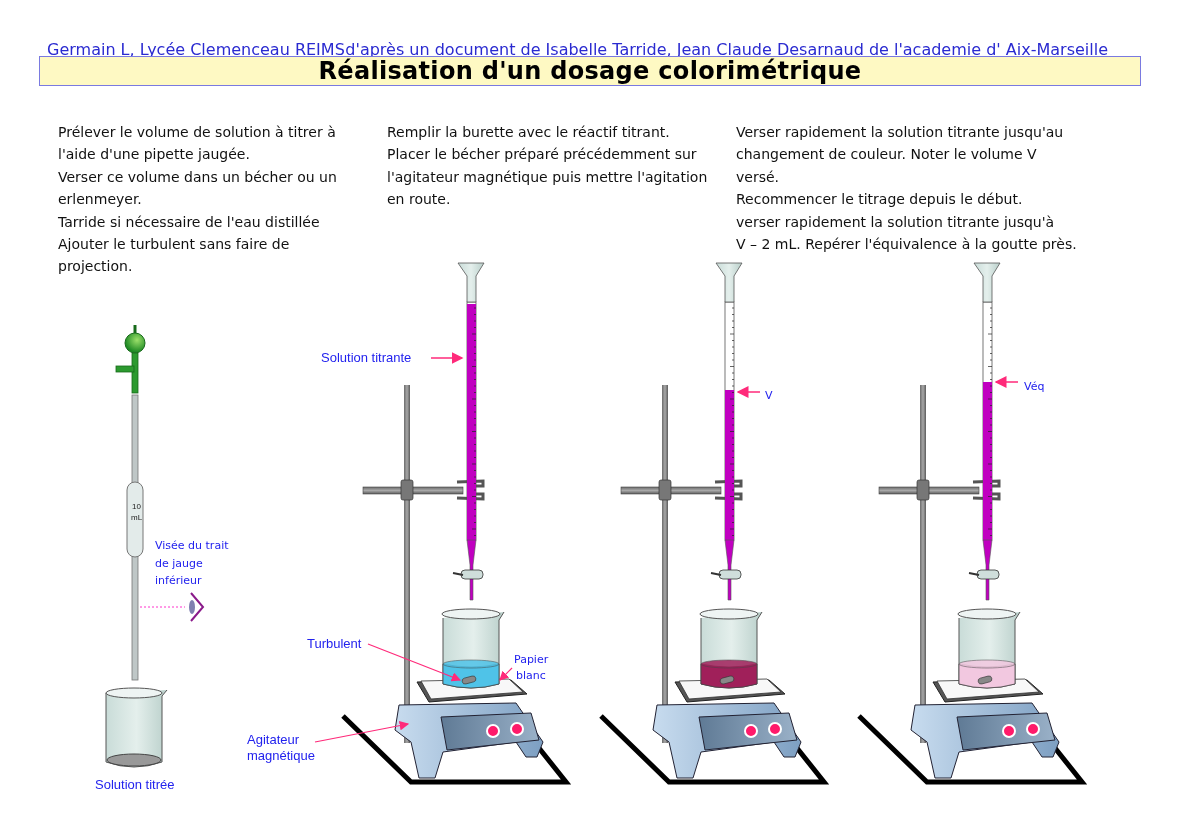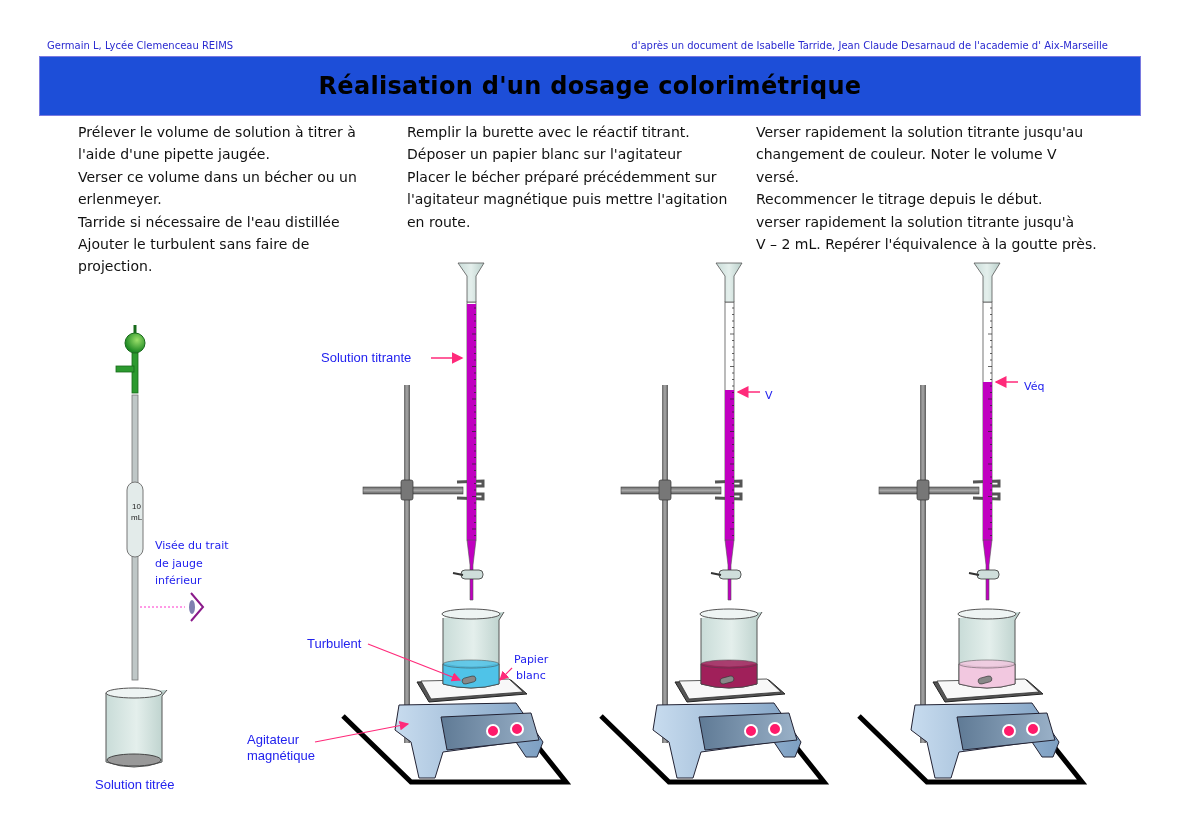--- a/index.html
+++ b/index.html
@@ -1,28 +1,28 @@
 <!DOCTYPE html>
 <html><head>
 <meta charset="utf-8">
 <style>
   html, body { margin:0; padding:0; background:#ffffff; }
   body { width:1183px; height:835px; position:relative; overflow:hidden;
          font-family:"DejaVu Sans", sans-serif; }
-  .credit { position:absolute; top:40px; font-size:10px; color:#2a2ad0;
+  .credit { position:absolute; top:40px; font-size:16px; color:#2a2ad0;
             font-family:"DejaVu Sans", sans-serif; }
   #credit-left { left:47px; }
   #credit-right { right:75px; }
-  #title-box { position:absolute; left:39px; top:56px; width:1102px; height:60px;
-               background:#1d4ed8; border:1px solid #7a7ae0; box-sizing:border-box;
+  #title-box { position:absolute; left:39px; top:56px; width:1102px; height:30px;
+               background:#fef9c3; border:1px solid #7a7ae0; box-sizing:border-box;
                display:flex; align-items:center; justify-content:center; }
   #title { font-size:24px; font-weight:bold; color:#000; letter-spacing:0.3px;
            font-family:"DejaVu Sans", sans-serif; }
   .step { position:absolute; top:121px; font-size:14px; line-height:22.4px; color:#111; }
-  .step div { white-space:nowrap;margin-left:20px; }
+  .step div { white-space:nowrap; }
   #step-1 { left:58px; }
   #step-2 { left:387px; }
   #step-3 { left:736px; }
   #art { position:absolute; left:0; top:0; }
   .lbl { font-family:"Liberation Sans", sans-serif; fill:#2222ee; font-size:13px; }
   .lbl-comic { font-family:"DejaVu Sans", sans-serif; fill:#2222ee; font-size:11px; }
 </style>
 </head>
 <body>
 
@@ -37,21 +37,20 @@
   <div>Prélever le volume de solution à titrer à</div>
   <div>l'aide d'une pipette jaugée.</div>
   <div>Verser ce volume dans un bécher ou un</div>
   <div>erlenmeyer.</div>
   <div>Tarride si nécessaire de l'eau distillée</div>
   <div>Ajouter le turbulent sans faire de</div>
   <div>projection.</div>
 </div>
 <div class="step" id="step-2">
   <div>Remplir la burette avec le réactif titrant.</div>
-  <div>Déposer un papier blanc sur l'agitateur</div>
   <div>Placer le bécher préparé précédemment sur</div>
   <div>l'agitateur magnétique puis mettre l'agitation</div>
   <div>en route.</div>
 </div>
 <div class="step" id="step-3">
   <div>Verser rapidement la solution titrante jusqu'au</div>
   <div>changement de couleur. Noter le volume V</div>
   <div>versé.</div>
   <div>Recommencer le titrage depuis le début.</div>
   <div>verser rapidement la solution titrante jusqu'à</div>

